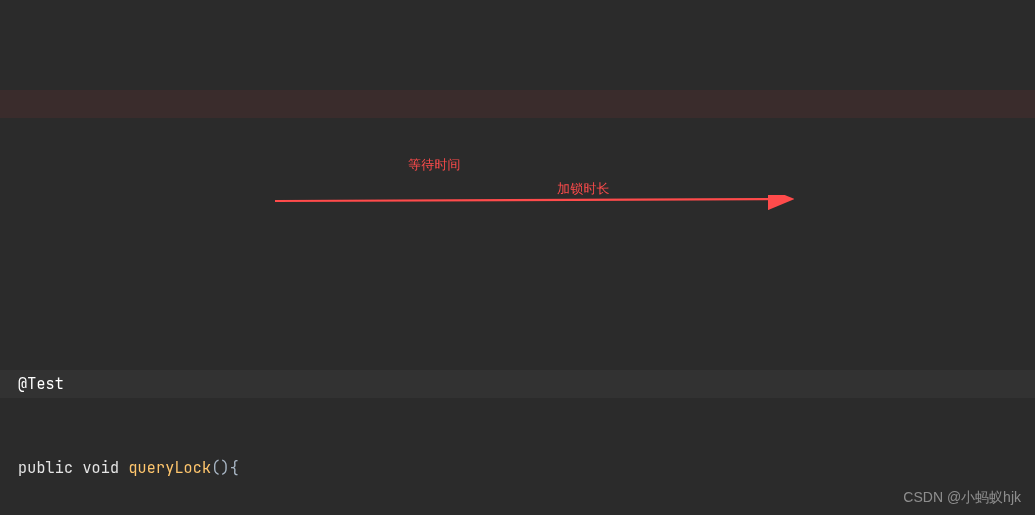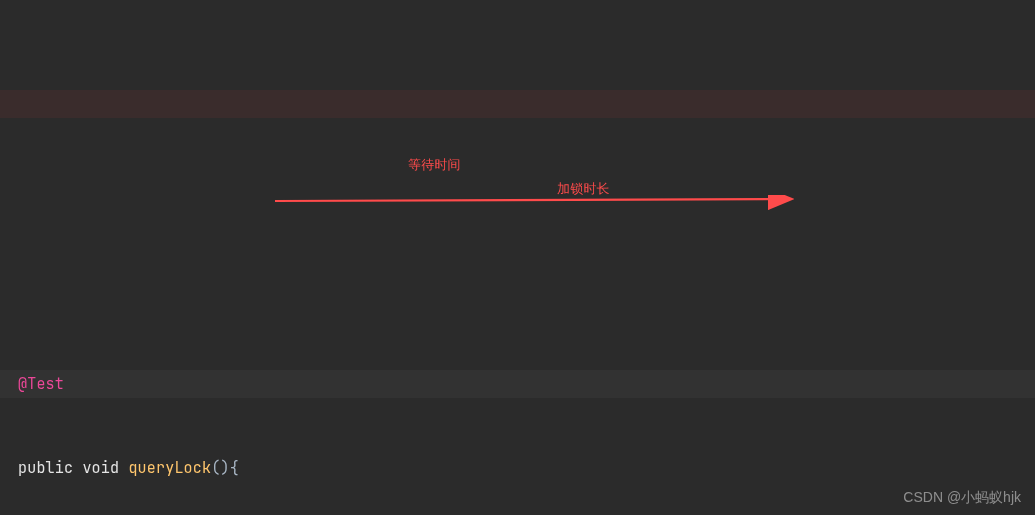--- a/index.html
+++ b/index.html
@@ -31,21 +31,21 @@
   }
   .hl-cursor {
     position: absolute;
     left: 0; right: 0;
     height: 28px;
     background: #323232;
     z-index: 0;
   }
   .txt { position: relative; z-index: 1; }
   .kw   { color: #e5e5e5; }
-  .anno { color: #ec4899; }
+  .anno { color: #ffffff; }
   .fn   { color: #ffc66d; text-align: right; }
   .punct{ color: #a9b7c6; }
   .red-anno {
     position: absolute;
     color: #ff4b4b;
     font-size: 13px;
     z-index: 3;
     font-family: Liberation Mono, monospace;
     font-weight: 500;
   }

